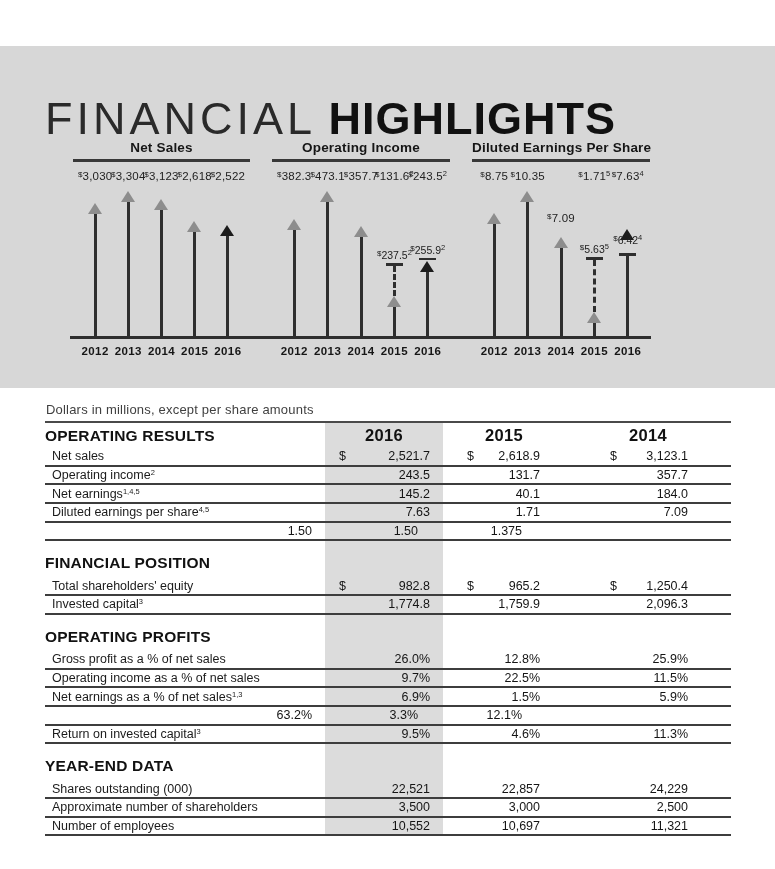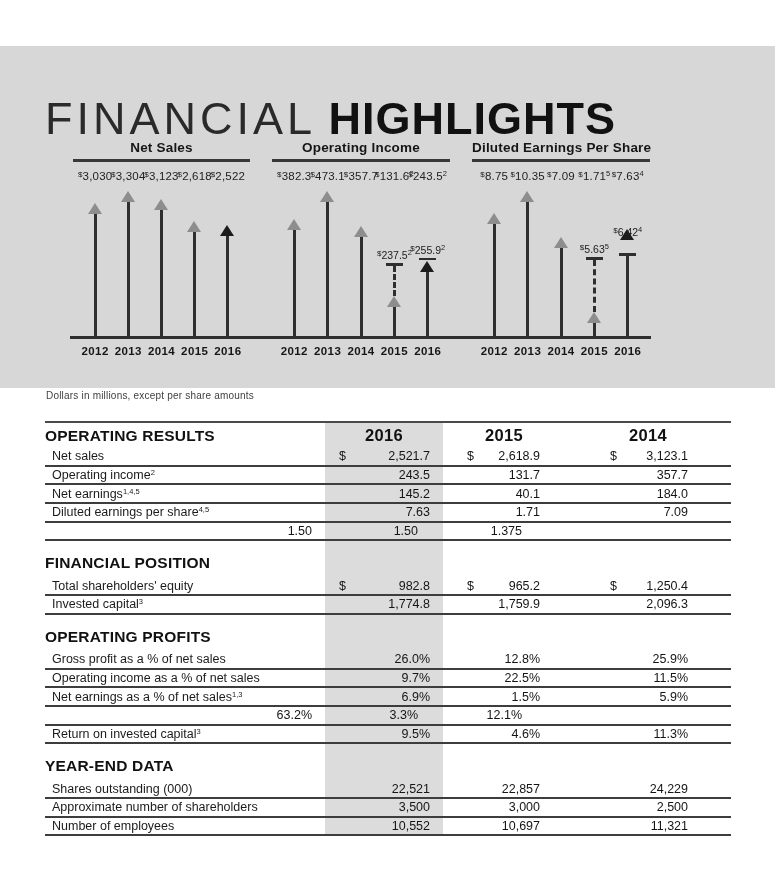--- a/index.html
+++ b/index.html
@@ -18,21 +18,21 @@
   .val-label{position:absolute;top:30px;width:64px;margin-left:-32px;text-align:center;font-size:11.5px;letter-spacing:.2px;color:#222;white-space:nowrap;}
   .dlr{font-size:8px;position:relative;top:-3px;}
   .fnsup{font-size:7.5px;position:relative;top:-4px;}
   .bar-line{position:absolute;width:3px;background:#2e2e2e;}
   .bar-dash{position:absolute;width:0;border-left:3px dashed #2e2e2e;}
   .tri{position:absolute;width:0;height:0;border-left:7.5px solid transparent;border-right:7.5px solid transparent;}
   .tick{position:absolute;width:17px;height:2.5px;background:#2e2e2e;}
   .adj-label{position:absolute;width:80px;margin-left:-40px;text-align:center;font-size:10.5px;color:#222;white-space:nowrap;}
   .axis{position:absolute;left:70px;top:336px;width:581px;height:2.5px;background:#2e2e2e;}
   .year-label{position:absolute;top:205px;width:44px;margin-left:-22px;text-align:center;font-size:11.5px;font-weight:bold;letter-spacing:.4px;color:#161616;}
-  .note{position:absolute;left:46px;top:390px;font-size:10px;color:#3f3f3f;letter-spacing:.2px;}
+  .note{position:absolute;left:46px;top:402px;font-size:13px;color:#3f3f3f;letter-spacing:.2px;}
   .ftable{position:absolute;left:45px;top:421px;width:686px;border-top:2.5px solid #4a4a4a;}
   .shade{position:absolute;left:280px;top:0;bottom:0;width:118px;background:#dcdcdc;}
   .trow{position:relative;display:grid;grid-template-columns:280px 118px 122px 166px;box-sizing:border-box;}
   .trow.data{height:18.7px;border-bottom:2px solid #3d3d3d;align-items:center;font-size:12.5px;}
   .trow.head{height:25px;align-items:center;}
   .trow.section{height:36px;align-items:end;padding-bottom:5px;}
   .rlabel{padding-left:7px;white-space:nowrap;color:#1b1b1b;}
   .shead{font-size:15.5px;font-weight:bold;letter-spacing:.2px;white-space:nowrap;color:#111;}
   .yhead{font-size:16.5px;font-weight:bold;text-align:center;letter-spacing:.3px;color:#111;}
   .vcell{position:relative;text-align:right;white-space:nowrap;color:#151515;}
@@ -107,36 +107,36 @@
       <div class="chart-title">Diluted Earnings Per Share</div>
       <div class="chart-rule"></div>
       <div class="val-label" style="left: 22.25px;"><span class="dlr">$</span>8.75</div>
       <div class="bar-line" style="left: 20.75px; top: 81.4155px; height: 114.585px;"></div>
       <div class="tri" style="left: 14.75px; top: 73.4155px; border-bottom: 11px solid rgb(141, 141, 141);"></div>
       <div class="year-label" style="left: 22.25px;">2012</div>
       <div class="val-label" style="left: 55.625px;"><span class="dlr">$</span>10.35</div>
       <div class="bar-line" style="left: 54.125px; top: 59px; height: 137px;"></div>
       <div class="tri" style="left: 48.125px; top: 51px; border-bottom: 11px solid rgb(141, 141, 141);"></div>
       <div class="year-label" style="left: 55.625px;">2013</div>
-      <div class="val-label" style="left: 89px;"><span class="dlr">$</span>7.09</div>
+      <div class="val-label" style="left: 89px; margin-top: 42px;"><span class="dlr">$</span>7.09</div>
       <div class="bar-line" style="left: 87.5px; top: 104.671px; height: 91.3285px;"></div>
       <div class="tri" style="left: 81.5px; top: 96.6715px; border-bottom: 11px solid rgb(141, 141, 141);"></div>
       <div class="year-label" style="left: 89px;">2014</div>
       <div class="val-label" style="left: 122.375px;"><span class="dlr">$</span>1.71<span class="fnsup">5</span></div>
       <div class="bar-line" style="left: 120.875px; top: 180.043px; height: 15.9565px;"></div>
       <div class="tri" style="left: 114.875px; top: 172.043px; border-bottom: 11px solid rgb(141, 141, 141);"></div>
       <div class="tick" style="left: 113.875px; top: 117.126px;"></div>
       <div class="adj-label" style="left: 122.375px; top: 103.126px;"><span class="dlr">$</span>5.63<span class="fnsup">5</span></div>
       <div class="bar-dash" style="left: 120.875px; top: 119.626px; height: 52.4179px;"></div>
       <div class="year-label" style="left: 122.375px;">2015</div>
       <div class="val-label" style="left: 155.75px;"><span class="dlr">$</span>7.63<span class="fnsup">4</span></div>
       <div class="bar-line" style="left: 154.25px; top: 113.106px; height: 82.8937px;"></div>
       <div class="tri" style="left: 148.25px; top: 89.1063px; border-bottom: 11px solid rgb(28, 28, 28);"></div>
       <div class="tick" style="left: 147.25px; top: 113.106px;"></div>
-      <div class="adj-label" style="left: 155.75px; top: 86px;"><span class="dlr">$</span>6.42<span class="fnsup">4</span></div>
+      <div class="adj-label" style="left: 155.75px; top: 94px;"><span class="dlr">$</span>6.42<span class="fnsup">4</span></div>
       <div class="year-label" style="left: 155.75px;">2016</div>
     </div>
   </div>
 
 <div class="note">Dollars in millions, except per share amounts</div>
 
 <div class="ftable">
   <div class="shade"></div>
   <div id="table-rows">
       <div class="trow head">

